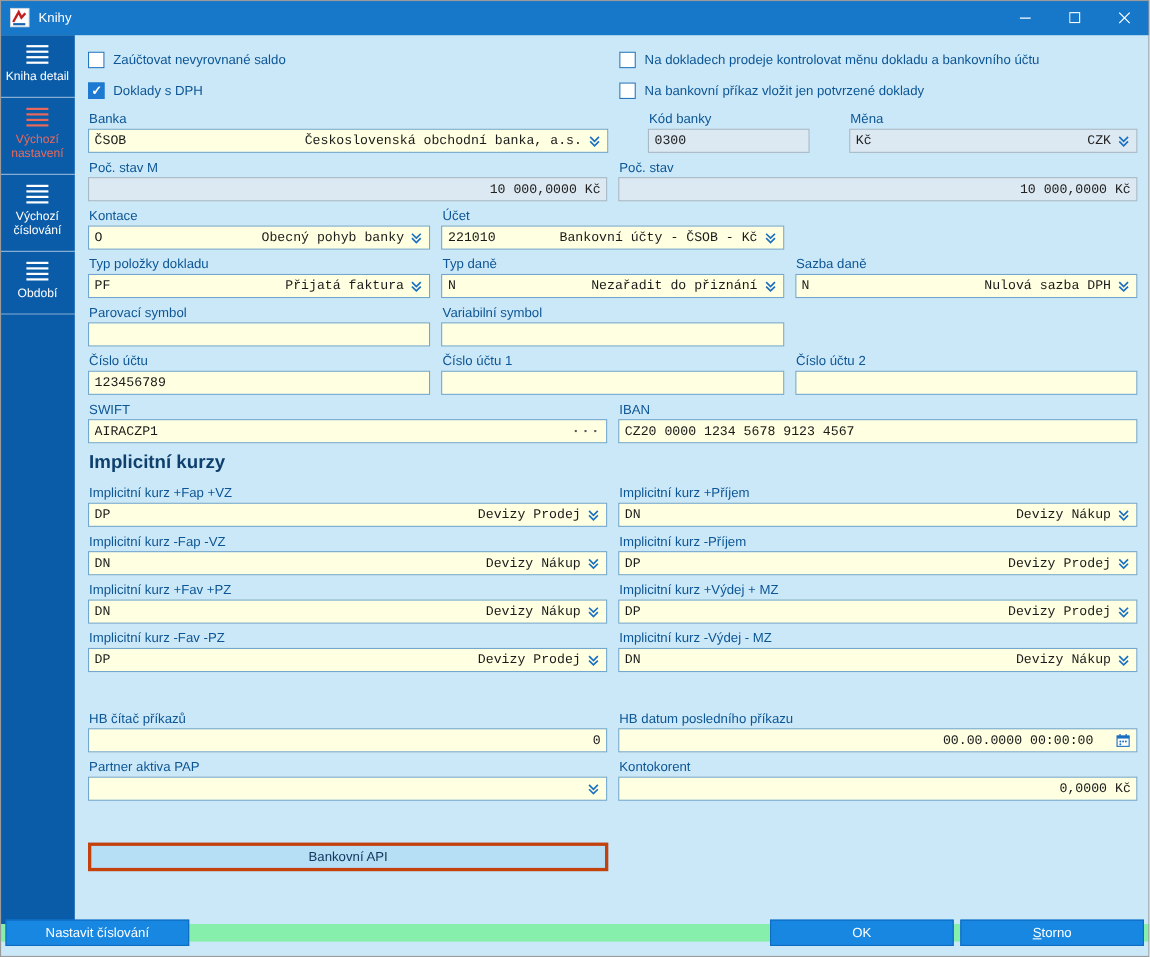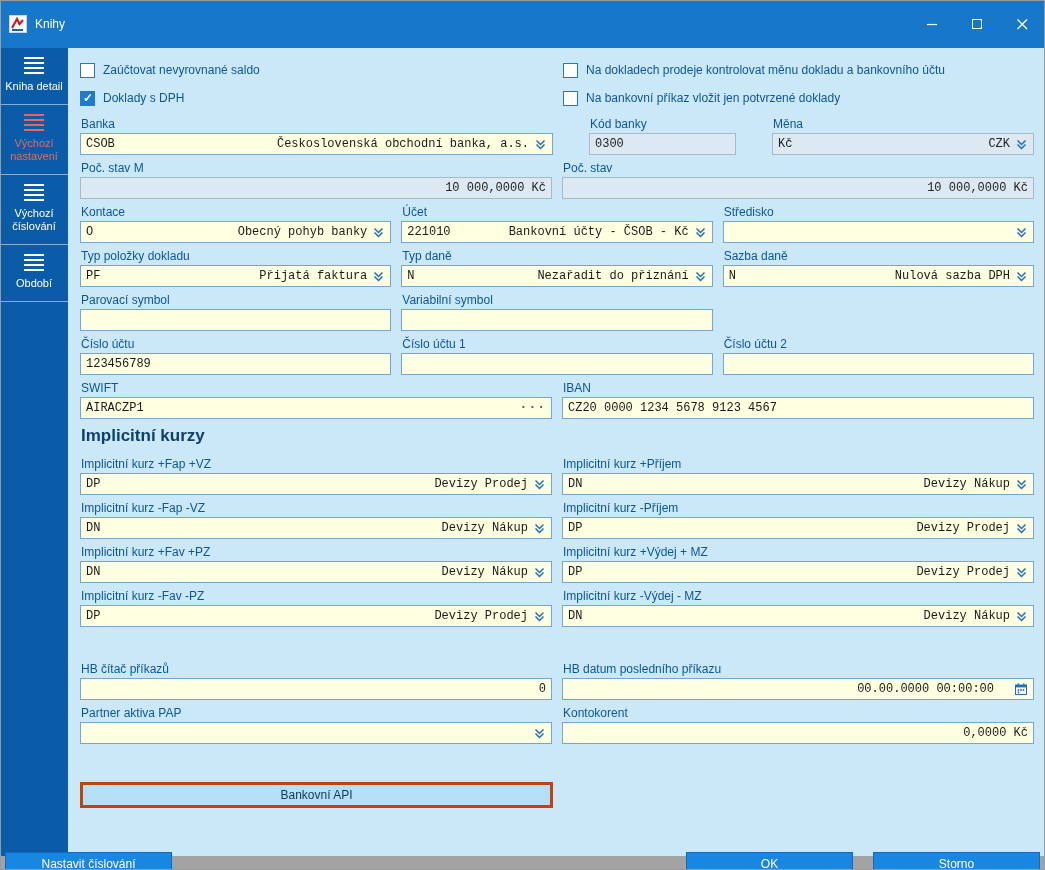--- a/index.html
+++ b/index.html
@@ -1,20 +1,20 @@
 <!DOCTYPE html>
 <html><head>
 <meta charset="utf-8">
 <style>
   html,body { margin:0; padding:0; background:#e8e8e8; font-family:"Liberation Sans", sans-serif; }
   .window { width:1045px; height:870px; position:relative; background:#cbe8f8; overflow:hidden;
             outline:1px solid #9a9a9a; outline-offset:-1px; margin:0 auto; }
 
   
-  .titlebar { height:48px; background:#1777c8; display:flex; align-items:center; color:#fff; }
+  .titlebar { height:32px; background:#1777c8; display:flex; align-items:center; color:#fff; }
   .app-icon { width:18px; height:18px; margin-left:9px; flex:none; }
   .title-text { font-size:12px; margin-left:8px; }
   .win-controls { margin-left:auto; display:flex; height:100%; }
   .win-btn { width:45px; height:100%; display:flex; align-items:center; justify-content:center; }
 
   
   .body-row { display:flex; height:808px; }
   .sidebar { width:68px; flex:none; background:#0b5ca8; box-sizing:border-box; }
   .side-item { padding:9px 3px 11px; text-align:center; font-size:11px; line-height:13px; color:#fff;
                border-bottom:1px solid rgba(255,255,255,.5); cursor:default; }
@@ -55,21 +55,21 @@
   .cal { flex:none; width:14px; height:14px; display:block; }
   .dots { margin-left:auto; color:#555; font-weight:bold; letter-spacing:1px; font-size:13px; line-height:10px; cursor:pointer; }
 
   .section-header { margin:7px 0 11px 1px; font-weight:bold; font-size:17px; color:#0e3f6d; }
 
   .api-btn { display:block; width:473px; height:26px; margin-top:38px; background:#b6def5;
              border:3px solid #c2410c; color:#10375c; font-size:12px; text-align:center;
              font-family:inherit; cursor:pointer; }
 
   
-  .footer { height:16px; background:#a3a3a3; display:flex; align-items:center; padding:0 5px; gap:20px; }
+  .footer { height:16px; background:#86efac; display:flex; align-items:center; padding:0 5px; gap:6px; }
   .footer-btn { width:167px; height:24px; box-sizing:border-box; background:#1787e2; color:#fff;
                 border:1px solid #0f6cc0; font-size:12px; display:block; text-align:center;
                 line-height:22px; font-family:inherit; cursor:pointer; padding:0; }
   .footer-btn.ok { margin-left:auto; }
   .footer-btn.storno::first-letter { text-decoration:underline; }
 </style>
 </head>
 <body>
 
 <div class="window">
@@ -229,31 +229,20 @@
           <div class="flabel">Účet</div>
           <div class="fbox">
             <span class="code">221010</span>
             <span class="rname">Bankovní účty - ČSOB - Kč</span>
             <svg class="dd" viewBox="0 0 13 13">
                 <path d="M2.5 2.5 L6.5 6.5 L10.5 2.5" fill="none" stroke="#1b6fc0" stroke-width="1.5"></path>
                 <path d="M2.5 6.5 L6.5 10.5 L10.5 6.5" fill="none" stroke="#1b6fc0" stroke-width="1.5"></path>
               </svg>
           </div>
         </div>
-        <div class="field">
-          <div class="flabel">Středisko</div>
-          <div class="fbox">
-            <span class="code"></span>
-            <span class="rname"></span>
-            <svg class="dd" viewBox="0 0 13 13">
-                <path d="M2.5 2.5 L6.5 6.5 L10.5 2.5" fill="none" stroke="#1b6fc0" stroke-width="1.5"></path>
-                <path d="M2.5 6.5 L6.5 10.5 L10.5 6.5" fill="none" stroke="#1b6fc0" stroke-width="1.5"></path>
-              </svg>
-          </div>
-        </div>
       </div>
 
       <div class="row cols-3">
         <div class="field">
           <div class="flabel">Typ položky dokladu</div>
           <div class="fbox">
             <span class="code">PF</span>
             <span class="rname">Přijatá faktura</span>
             <svg class="dd" viewBox="0 0 13 13">
                 <path d="M2.5 2.5 L6.5 6.5 L10.5 2.5" fill="none" stroke="#1b6fc0" stroke-width="1.5"></path>

